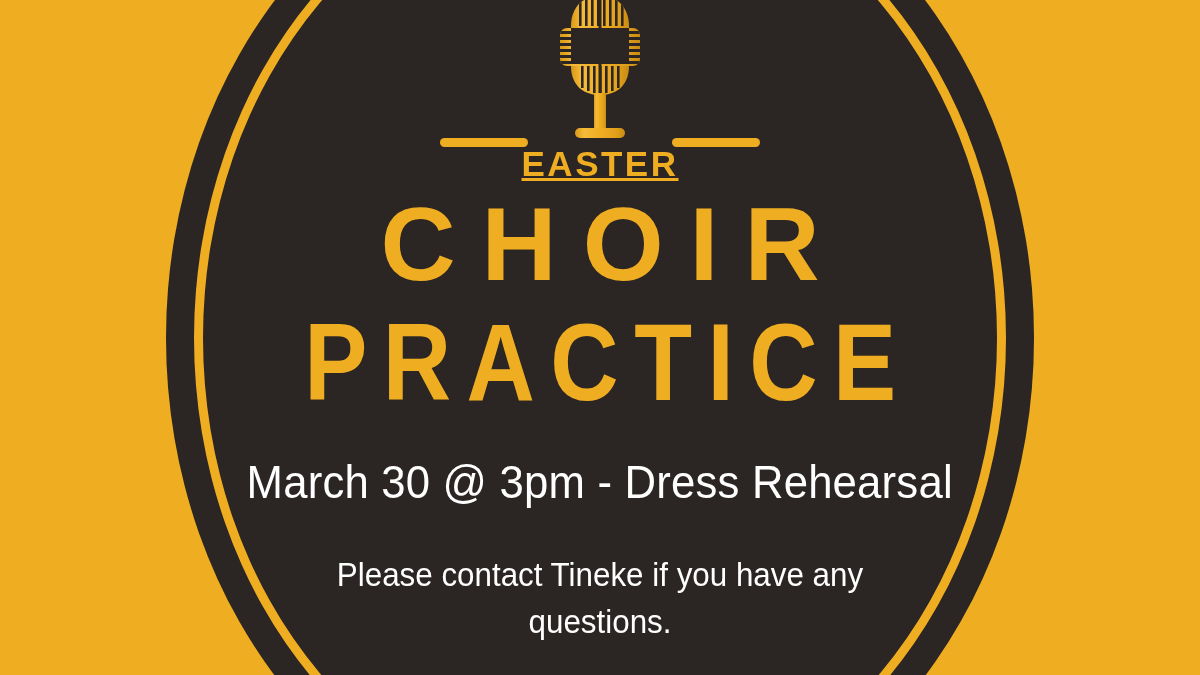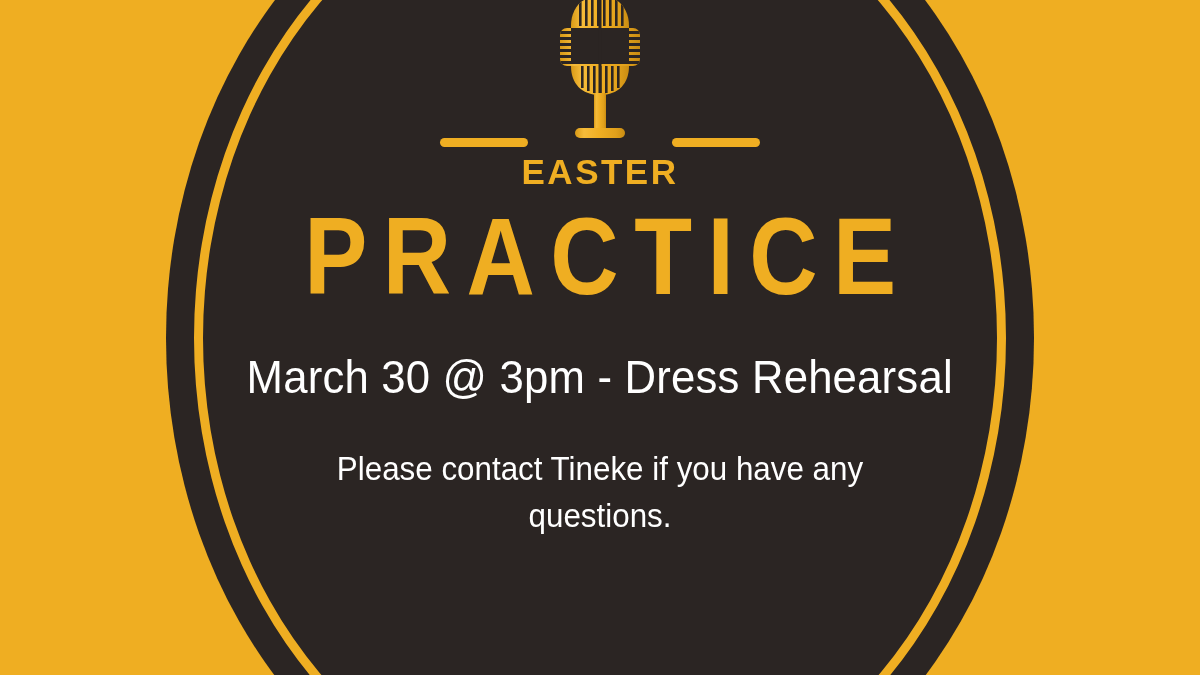--- a/index.html
+++ b/index.html
@@ -78,28 +78,28 @@
   }
   .rule {
     width:88px;
     height:9px;
     border-radius:5px;
     background:#efae22;
   }
 
   
   .kicker {
-    margin-top:8px;
     color:#efae22;
     font-family:"Liberation Sans", sans-serif;
     font-weight:bold;
     font-size:35px;
     letter-spacing:2.5px;
     line-height:1;
     z-index:6;
+    text-decoration:underline;
   }
 
   
   .title-main {
     margin-top:14px;
     color:#efae22;
     font-family:"Liberation Sans", sans-serif;
     font-weight:bold;
     font-size:104px;
     letter-spacing:26px;
@@ -231,20 +231,21 @@
       </svg>
     </div>
 
     <div class="rule-row">
       <span class="rule"></span>
       <span class="rule"></span>
     </div>
 
     <div class="kicker">EASTER</div>
 
+    <div class="title-main">CHOIR</div>
 
     <div class="title-sub">PRACTICE</div>
 
     <div class="detail-line">March 30 @ 3pm - Dress Rehearsal</div>
 
     <div class="note">Please contact Tineke if you have any questions.</div>
 
   </div>
 </div>
 

